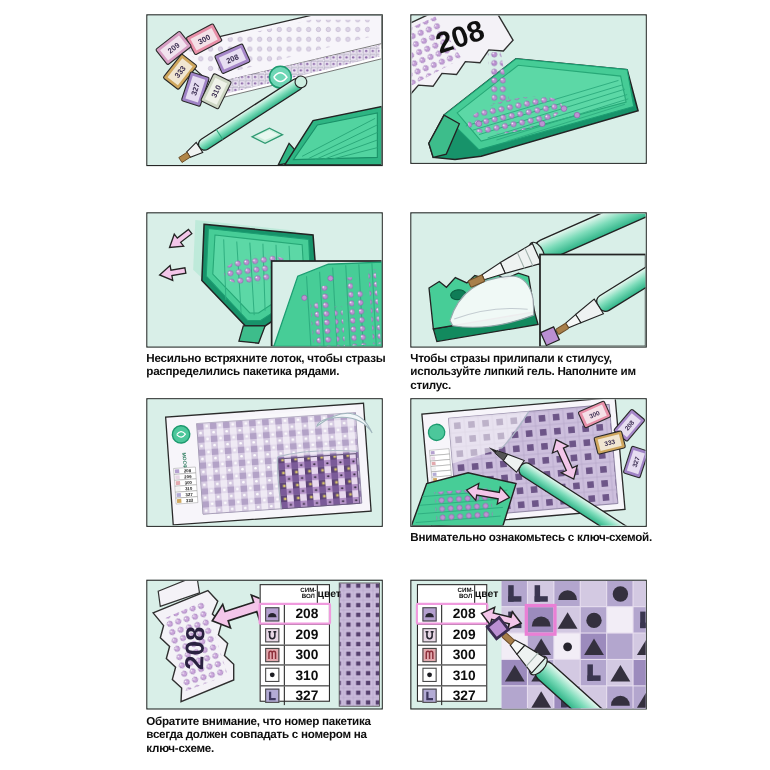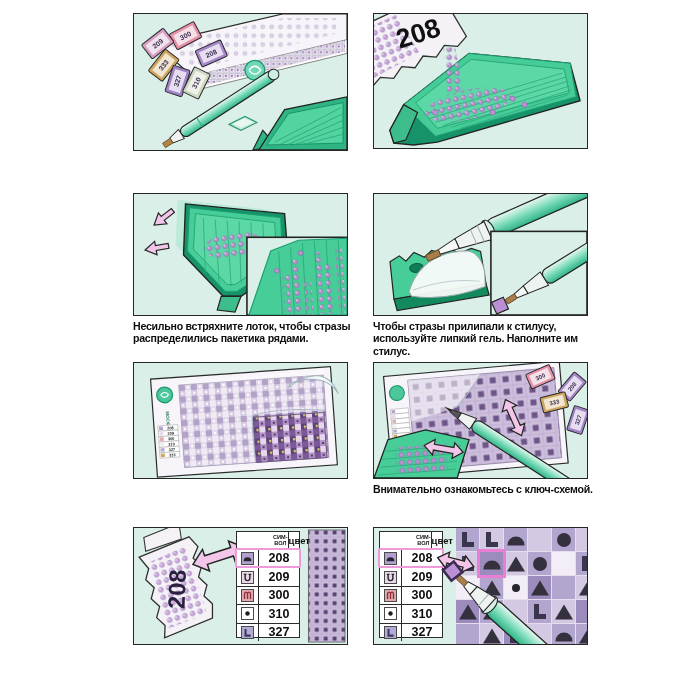--- a/index.html
+++ b/index.html
@@ -457,20 +457,21 @@
             <span class="kt-symbox" style="background:#b3abd5">
               <svg width="12" height="12" viewBox="0 0 14 14">
                 <path d="M4.5,2.5 L4.5,11 L11,11" fill="none" stroke="#3e3860" stroke-width="2.6"></path>
               </svg>
             </span>
           </div>
         <div class="kt-num">327</div>
       </div>
     </div>
   </div>
+  <div class="caption" style="left:133px;top:650px">Обратите внимание, что номер пакетика всегда должен совпадать с номером на ключ-схеме.</div>
 
   <div class="frame" style="left:373px;top:527px;width:215px;height:118px">
     <div class="sgrid" style="left:82px;top:0;grid-template-columns:repeat(6,23px);grid-auto-rows:23px">
         <div class="gcell g-L" style="background: rgb(179, 166, 206);"></div>
         <div class="gcell g-L" style="background: rgb(211, 201, 226);"></div>
         <div class="gcell g-dome" style="background: rgb(179, 166, 206);"></div>
         <div class="gcell g-none" style="background: rgb(211, 201, 226);"></div>
         <div class="gcell g-circle" style="background: rgb(179, 166, 206);"></div>
         <div class="gcell g-none" style="background: rgb(211, 201, 226);"></div>
         <div class="gcell g-L" style="background: rgb(211, 201, 226);"></div>

